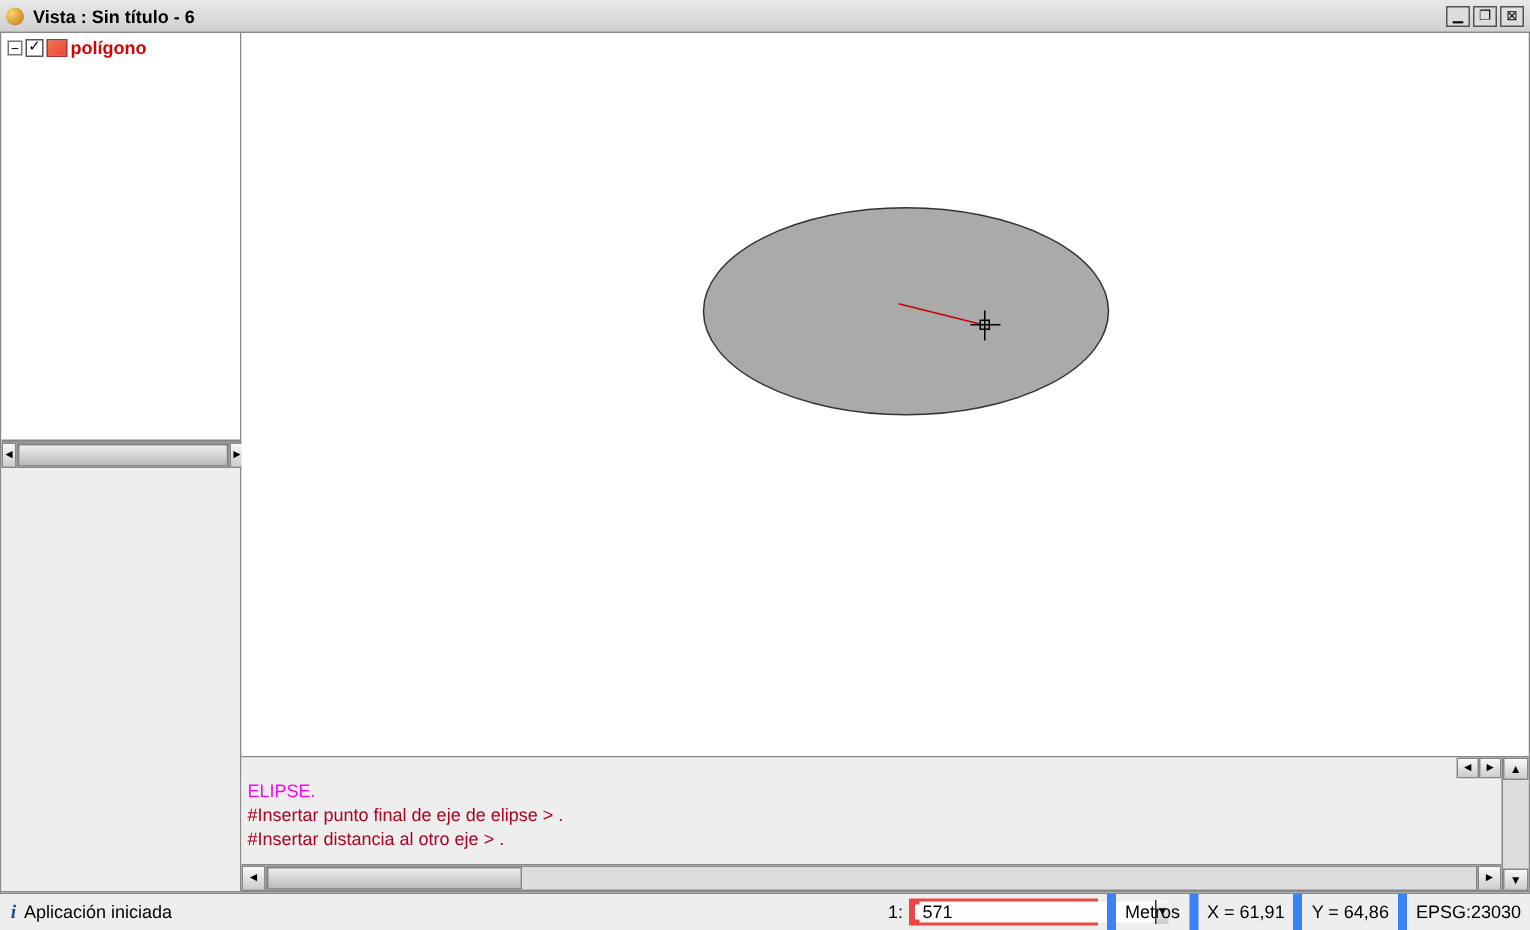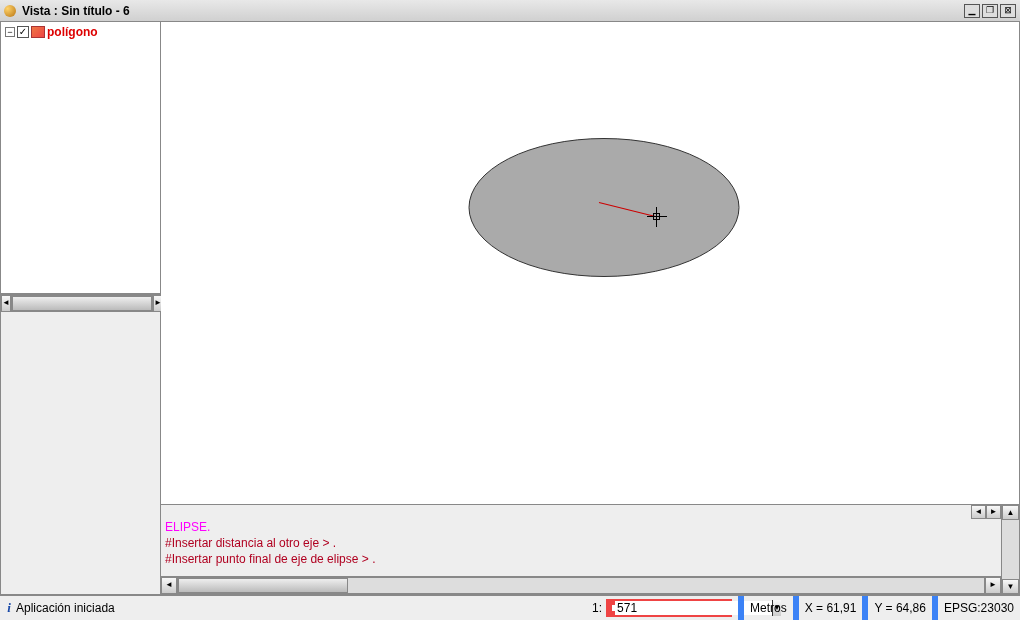--- a/index.html
+++ b/index.html
@@ -54,21 +54,21 @@
 .vscroll .vtrack { flex:1; }
 .hscroll2 { height:18px; display:flex; border-top:1px solid #888; }
 .hscroll2 .hb2 { width:16px; border:1px solid #888; background:linear-gradient(#f8f8f8,#ccc); text-align:center; font-size:8px; line-height:14px; }
 .hscroll2 .trk2 { flex:1; background:#ddd; border:1px solid #888; display:flex; }
 .hscroll2 .thb2 { width:170px; background:linear-gradient(#eee,#bbb); border:1px solid #888; }
 
 .statusbar { height:25px; background:#eee; display:flex; align-items:center; border-top:1px solid #888; font-size:12px; }
 .statusbar .info-i { width:14px; text-align:center; color:#1a4aa8; font-family:Georgia,serif; font-style:italic; font-weight:bold; font-size:13px; padding-left:4px; }
 .statusbar .msg { flex:1; padding-left:2px; }
 .statusbar .scale { display:flex; align-items:center; padding:0 6px; gap:4px; }
-.statusbar .fld { border:6px solid #ef4444; background:#fff; height:18px; padding:1px 3px; display:flex; align-items:center; }
+.statusbar .fld { border:4px solid #ef4444; background:#fff; height:18px; padding:1px 3px; display:flex; align-items:center; }
 .statusbar .combo { width:126px; display:flex; }
 .statusbar .combo input { border:none; flex:1; font-size:12px; outline:none; padding-left:2px; }
 .statusbar .combo .dbtn { width:17px; border-left:1px solid #333; background:linear-gradient(#f8f8f8,#ccc); text-align:center; font-size:8px; line-height:16px; }
 .statusbar .seg { padding:0 6px; border-left:6px solid #3b82f6; line-height:25px; }
 </style>
 </head>
 <body>
 
 <div class="titlebar">
   <div class="orb"></div>
@@ -115,22 +115,22 @@
 
     <div class="console-wrap">
       <div class="console">
         <div class="console-head">
           <div class="spacer"></div>
           <div class="arrowbtn">◄</div>
           <div class="arrowbtn">►</div>
         </div>
         <div class="console-body">
           <div class="cline mag">ELIPSE.</div>
+          <div class="cline crim">#Insertar punto final de eje de elipse &gt; .</div>
           <div class="cline crim">#Insertar distancia al otro eje &gt; .</div>
-          <div class="cline crim">#Insertar punto final de eje de elipse &gt; .</div>
         </div>
         <div class="hscroll2">
           <div class="hb2">◄</div>
           <div class="trk2">
               <div class="thb2"></div>
             </div>
           <div class="hb2">►</div>
         </div>
       </div>
       <div class="vscroll">

